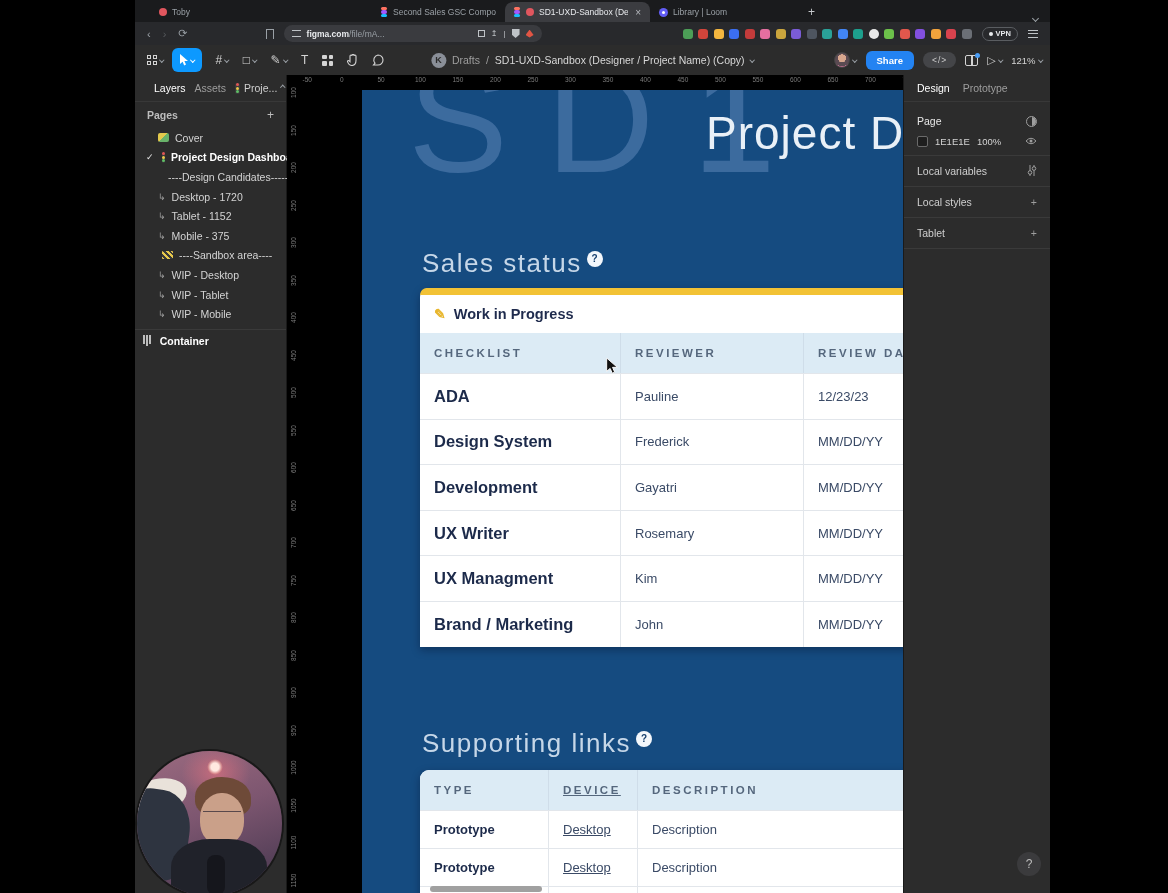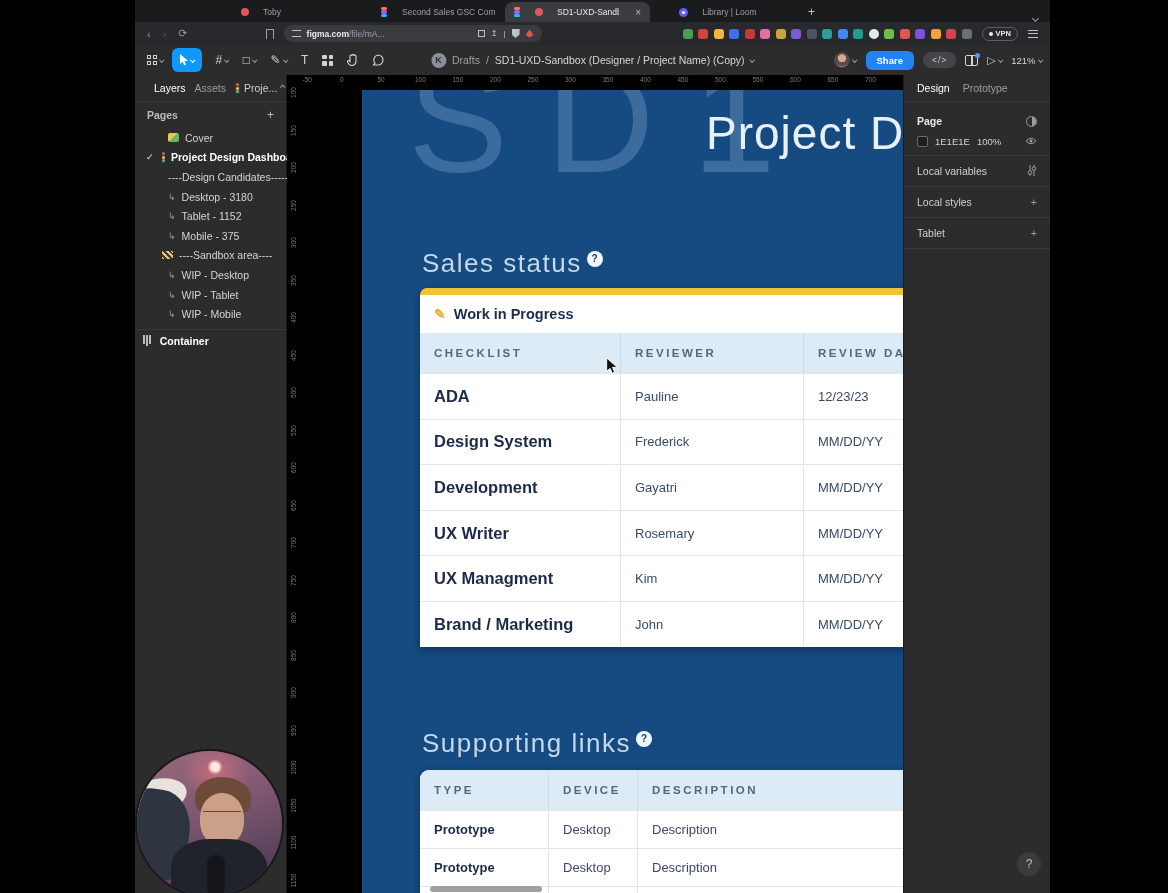--- a/index.html
+++ b/index.html
@@ -2,21 +2,21 @@
 <html><head>
 <meta charset="utf-8">
 <style>
   * { margin:0; padding:0; box-sizing:border-box; }
   html,body { width:1168px; height:893px; background:#000; overflow:hidden;
               font-family:"Liberation Sans", sans-serif; }
   .window { position:absolute; left:135px; top:0; width:915px; height:893px; background:#1e1e1e; }
 
   
   .tabstrip { position:absolute; left:0; top:0; width:100%; height:22px; background:#1a1b1d; display:flex; align-items:flex-end; padding-left:15px; }
-  .tab { height:20px; display:flex; align-items:center; gap:14px; padding:0 9px; color:#9aa0a6; font-size:8.5px; white-space:nowrap; overflow:hidden; border-radius:8px 8px 0 0; justify-content:center; }
+  .tab { height:20px; display:flex; align-items:center; gap:5px; padding:0 9px; color:#9aa0a6; font-size:8.5px; white-space:nowrap; overflow:hidden; border-radius:8px 8px 0 0; }
   .tab .lbl { overflow:hidden; text-overflow:clip; }
   .tab.active { background:#3b3c40; color:#e8eaed; }
   .t1{width:222px;} .t2{width:133px;} .t3{width:145px;} .t4{width:136px;}
   .fav { width:8px; height:8px; border-radius:50%; flex:0 0 auto; }
   .fav.red { background:#e0565e; }
   .figma-fav { width:7px; height:10px; flex:0 0 auto; position:relative; }
   .figma-fav i { position:absolute; left:0; width:6px; height:3.3px; border-radius:2px; }
   .figma-fav i:nth-child(1){ top:0; background:#ff7262; }
   .figma-fav i:nth-child(2){ top:3.3px; background:#a259ff; }
   .figma-fav i:nth-child(3){ top:6.6px; background:#1abcfe; }
@@ -77,21 +77,21 @@
   .rpanel { position:absolute; right:0; top:75px; bottom:0; width:147px; background:#2c2c2c; border-left:1px solid #1a1a1a; color:#d4d4d4; font-size:10.5px; }
   .lp-head { display:flex; align-items:center; height:27px; padding:0 8px 0 10px; border-bottom:1px solid #383838; gap:9px; }
   .lp-tab { font-size:10.5px; color:#9e9e9e; }
   .lp-tab.on { color:#fff; font-weight:normal;text-align:center; }
   .file-chip { margin-left:auto; display:flex; align-items:center; gap:4px; color:#cfcfcf; }
   .pages-head { display:flex; align-items:center; height:26px; padding:0 12px; color:#bdbdbd; font-weight:bold; }
   .plus { margin-left:auto; color:#bdbdbd; font-size:12px; font-weight:normal; }
   .pagerow { display:flex; align-items:center; height:19.6px; padding-left:27px; position:relative; color:#d4d4d4; gap:6px; white-space:nowrap; }
   .pagerow .check { position:absolute; left:11px; color:#e8e8e8; font-size:9px; }
   .pagerow.sel .plabel { color:#fff; font-weight:bold; }
-  .pagerow.indent { padding-left:33px; }
+  .pagerow.indent { padding-left:23px; }
   .arrow-g { color:#9a9a9a; font-size:9px; }
   .ic-img { width:11px; height:9px; border-radius:2px; background:linear-gradient(135deg,#e3c94c 0 45%, #69b36a 46%); }
   .ic-traffic { width:5px; height:11px; border-radius:2px; background:#3a3a3a; display:flex; flex-direction:column; align-items:center; justify-content:space-evenly; }
   .ic-traffic i { width:3px; height:3px; border-radius:50%; }
   .ic-traffic i:nth-child(1){background:#e05555;} .ic-traffic i:nth-child(2){background:#e8c94c;} .ic-traffic i:nth-child(3){background:#5fbf66;}
   .ic-red { width:9px; height:9px; border-radius:50%; background:#d63c32; }
   .ic-constr { width:11px; height:8px; border-radius:1px; background:repeating-linear-gradient(45deg,#e8c94c 0 2px,#3a3a3a 2px 4px); }
   .lp-div { height:1px; background:#3a3a3a; margin-top:5px; }
   .layerrow { display:flex; align-items:center; height:22px; padding-left:8px; gap:9px; color:#fff; font-weight:bold; }
   .ic-cols { display:flex; gap:1.5px; }
@@ -122,21 +122,21 @@
 
   .card { position:absolute; left:58px; width:645px; background:#fff; border-radius:9px 9px 0 0; box-shadow:0 3px 8px rgba(0,10,30,.35); }
   .card.c1 { top:198px; height:359px; }
   .card.c2 { top:680px; height:245px; }
   .card-topbar { height:7px; background:#f2c235; border-radius:9px 9px 0 0; }
   .card-head { height:38px; display:flex; align-items:center; padding-left:14px; gap:8px; font-size:14.5px; font-weight:bold; color:#1f2b4d; }
   .pencil { color:#e8b62c; font-size:14px; transform:rotate(0deg); }
   .thead { display:flex; background:#dcebf5; height:40px; align-items:center; font-size:11.5px; font-weight:bold; letter-spacing:2.5px; color:#55677d; }
   .thead .cell, .trow .cell { padding-left:14px; overflow:hidden; white-space:nowrap; }
   .c1 .colA { width:200px; flex:0 0 auto; } .c1 .colB { width:183px; flex:0 0 auto; } .c1 .colC { flex:1; }
-  .c2 .colA { width:128px; flex:0 0 auto; } .c2 .colB { width:89px; flex:0 0 auto; } .c2 .colC { flex:1; }
+  .c2 .colA { width:128px; flex:0 0 auto; } .c2 .colB { width:89px; flex:0 0 auto;text-decoration:underline; } .c2 .colC { flex:1; }
   .trow { display:flex; align-items:center; border-top:1px solid #e2e6eb; }
   .c1 .trow { height:45.6px; }
   .c2 .trow { height:38px; }
   .trow .colB, .trow .colC, .thead-borders .colB, .thead-borders .colC { border-left:1px solid #e2e6eb; height:100%; display:flex; align-items:center; }
   .thead .colB, .thead .colC { border-left:1px solid #cfdde9; height:100%; display:flex; align-items:center; }
   .rowlabel { font-size:16.5px; font-weight:bold; color:#1c2a4a; }
   .c2 .rowlabel { font-size:13px; }
   .rowval { font-size:13px; color:#3a4a66; }
 
   .cursor { position:absolute; left:318px; top:283px; z-index:6; }
@@ -344,21 +344,21 @@
           <i></i>
         </span>
       <span class="plabel">Project Design Dashboard</span>
     </div>
     <div class="pagerow">
       <span class="ic-red"></span>
       <span class="plabel">----Design Candidates-----</span>
     </div>
     <div class="pagerow indent">
       <span class="arrow-g">↳</span>
-      <span class="plabel">Desktop - 3180</span>
+      <span class="plabel">Desktop - 1720</span>
     </div>
     <div class="pagerow indent">
       <span class="arrow-g">↳</span>
       <span class="plabel">Tablet - 1152</span>
     </div>
     <div class="pagerow indent">
       <span class="arrow-g">↳</span>
       <span class="plabel">Mobile - 375</span>
     </div>
     <div class="pagerow">
@@ -386,21 +386,21 @@
         </span>
       <span>Container</span>
     </div>
   </div>
 
   <div class="rpanel">
     <div class="rp-tabs">
       <span class="lp-tab on">Design</span>
       <span class="lp-tab">Prototype</span>
     </div>
-    <div class="rp-sec" style="font-weight:bold;color:#e8e8e8;margin-top:4px">
+    <div class="rp-sec" style="font-weight:normal;color:#e8e8e8;margin-top:4px">
       <span>Page</span>
       <span class="right halfmoon"></span>
     </div>
     <div class="swatch-row">
       <span class="swatch"></span>
       <span>1E1E1E</span>
       <span style="">100%</span>
       <span class="right" style="margin-left:auto">
         <svg width="12" height="8" viewBox="0 0 12 8">
             <path d="M1 4 Q6 -1.5 11 4 Q6 9.5 1 4 Z" fill="none" stroke="#9e9e9e" stroke-width="1"></path>

